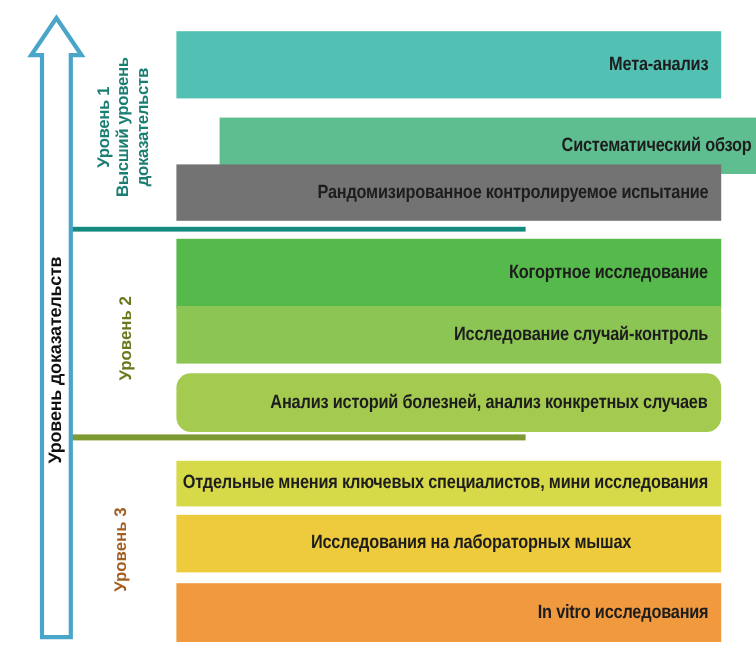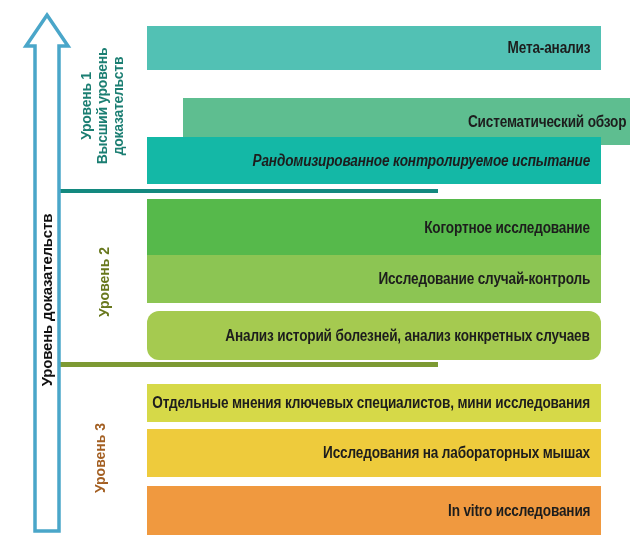--- a/index.html
+++ b/index.html
@@ -72,42 +72,42 @@
 </style>
 </head>
 <body>
 
 <div class="canvas">
 
   <div class="divider divider-1" style="background: rgb(19, 137, 127);"></div>
   <div class="divider divider-2" style="background: rgb(125, 154, 51);"></div>
 
   <div id="bars">
-      <div class="bar" style="top: 26px; height: 44px; background: rgb(82, 193, 180);">
+      <div class="bar" style="top: 26px; height: 56px; background: rgb(82, 193, 180);">
       <span class="bar-label" style="color: rgb(29, 29, 29);">Мета-анализ</span>
     </div>
       <div class="bar" style="top: 98px; height: 47px; background: rgb(94, 190, 144); margin-left: 36px;">
       <span class="bar-label" style="color: rgb(29, 29, 29);">Систематический обзор</span>
     </div>
-      <div class="bar" style="top: 137px; height: 47px; background: #14b8a6; font-style: italic;">
+      <div class="bar" style="top: 137px; height: 47px; background: #737373;">
       <span class="bar-label" style="color: rgb(29, 29, 29);">Рандомизированное контролируемое испытание</span>
     </div>
       <div class="bar" style="top: 199px; height: 58px; background: rgb(86, 185, 75);">
       <span class="bar-label" style="color: rgb(29, 29, 29);">Когортное исследование</span>
     </div>
       <div class="bar" style="top: 255px; height: 48px; background: rgb(140, 197, 83);">
       <span class="bar-label" style="color: rgb(29, 29, 29);">Исследование случай-контроль</span>
     </div>
       <div class="bar" style="top: 311px; height: 49px; background: rgb(165, 202, 80); border-radius: 12px;">
       <span class="bar-label" style="color: rgb(29, 29, 29);">Анализ историй болезней, анализ конкретных случаев</span>
     </div>
       <div class="bar" style="top: 384px; height: 38px; background: rgb(214, 217, 72);">
       <span class="bar-label" style="color: rgb(29, 29, 29);">Отдельные мнения ключевых специалистов, мини исследования</span>
     </div>
-      <div class="bar" style="top: 429px; height: 48px; background: rgb(238, 203, 60);">
+      <div class="bar" style="top: 429px; height: 48px; background: rgb(238, 203, 60); justify-content: center;">
       <span class="bar-label" style="color: rgb(29, 29, 29);">Исследования на лабораторных мышах</span>
     </div>
       <div class="bar" style="top: 486px; height: 49px; background: rgb(240, 153, 63); padding-left: 46px;">
       <span class="bar-label" style="color: rgb(29, 29, 29);">In vitro исследования</span>
     </div>
     </div>
 
   <svg class="axis-arrow-svg" viewBox="0 0 630 560" xmlns="http://www.w3.org/2000/svg">
     <path id="arrow-path" d="M47 15 L68 46 L59 46 L59 531 L35 531 L35 46 L26 46 Z" fill="#ffffff" stroke="#4aa6c9" stroke-width="3.5" stroke-linejoin="miter"></path>
   </svg>

